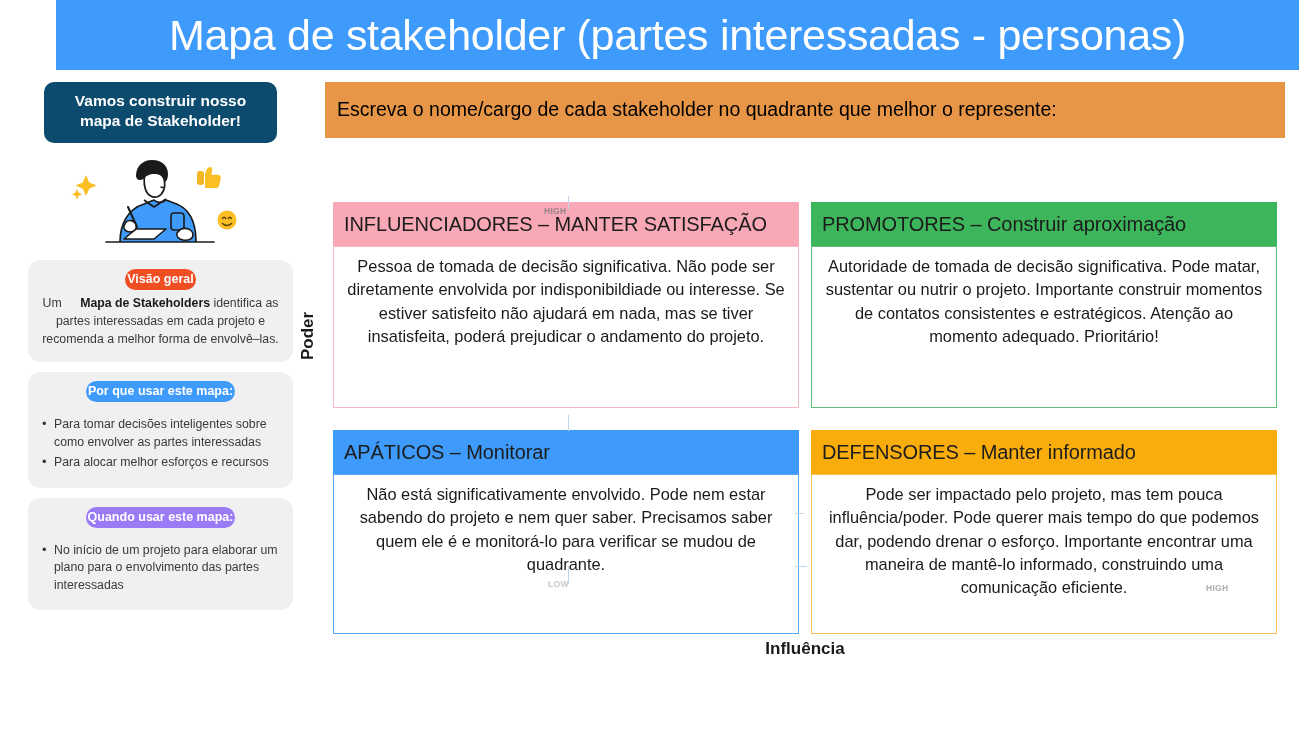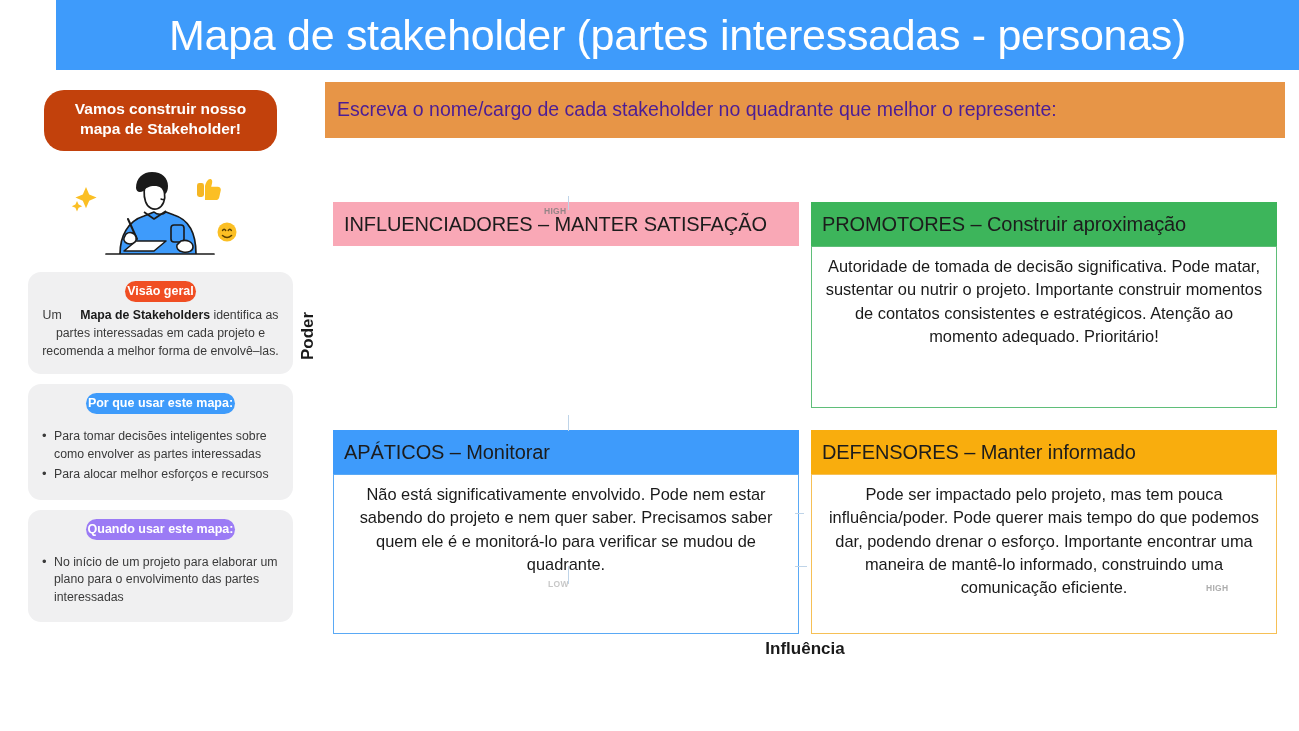--- a/index.html
+++ b/index.html
@@ -19,21 +19,21 @@
   .title-bar .title-text {
     color: #ffffff; font-size: 43px; font-weight: 400; letter-spacing: -0.3px;
     font-family: "Liberation Sans", sans-serif; line-height: 1;
     white-space: nowrap;
   }
 
   
   .sidebar { position: absolute; left: 28px; top: 82px; width: 265px; height: 640px; }
 
   .green-pill {
-    width: 233px; margin: 8px auto; background: #c2410c; border-radius: 20px;
+    width: 233px; margin: 0 auto; background: #0c4a6e; border-radius: 10px;
     padding: 9px 14px 11px; text-align: center;
   }
   .green-pill .pill-text {
     color: #ffffff; font-size: 15.5px; font-weight: bold; line-height: 1.32;
     display: block;
   }
 
   .illus { position: relative; width: 233px; height: 103px; margin: 4px auto 0; }
   .illus svg { display: block; }
 
@@ -63,21 +63,21 @@
   .card ul li::before {
     content: "•"; position: absolute; left: 2px; top: -1px; font-size: 13px; color:#3A3A3A;
   }
 
   
   .instruction {
     position: absolute; left: 325px; top: 82px; width: 960px; height: 56px;
     background: #E79547; display: flex; align-items: center; padding-left: 12px;
   }
   .instruction .instr-text {
-    color: #4c1d95; font-size: 19.5px; font-weight: 400; line-height: 1.1;
+    color: #000000; font-size: 19.5px; font-weight: 400; line-height: 1.1;
   }
 
   
   .matrix { position: absolute; left: 333px; top: 202px; width: 944px; height: 432px; }
 
   .axis-y {
     position: absolute; left: 298px; top: 360px;
     transform: rotate(-90deg); transform-origin: left top;
     font-size: 17px; font-weight: bold; color: #1a1a1a; white-space: nowrap;
   }
@@ -207,20 +207,21 @@
     <span class="instr-text">Escreva o nome/cargo de cada stakeholder no quadrante que melhor o represente:</span>
   </div>
 
   <div class="axis-y">Poder</div>
   <div class="axis-x">Influência</div>
 
   <div class="matrix">
 
     <div class="quad q-tl">
       <div class="q-head">INFLUENCIADORES – MANTER SATISFAÇÃO</div>
+      <div class="q-body">Pessoa de tomada de decisão significativa. Não pode ser diretamente envolvida por indisponibildiade ou interesse. Se estiver satisfeito não ajudará em nada, mas se tiver insatisfeita, poderá prejudicar o andamento do projeto.</div>
     </div>
 
     <div class="quad q-tr">
       <div class="q-head">PROMOTORES – Construir aproximação</div>
       <div class="q-body">Autoridade de tomada de decisão significativa. Pode matar, sustentar ou nutrir o projeto. Importante construir momentos de contatos consistentes e estratégicos. Atenção ao momento adequado. Prioritário!</div>
     </div>
 
     <div class="quad q-bl">
       <div class="q-head">APÁTICOS – Monitorar</div>
       <div class="q-body">Não está significativamente envolvido. Pode nem estar sabendo do projeto e nem quer saber. Precisamos saber quem ele é e monitorá-lo para verificar se mudou de quadrante.</div>

